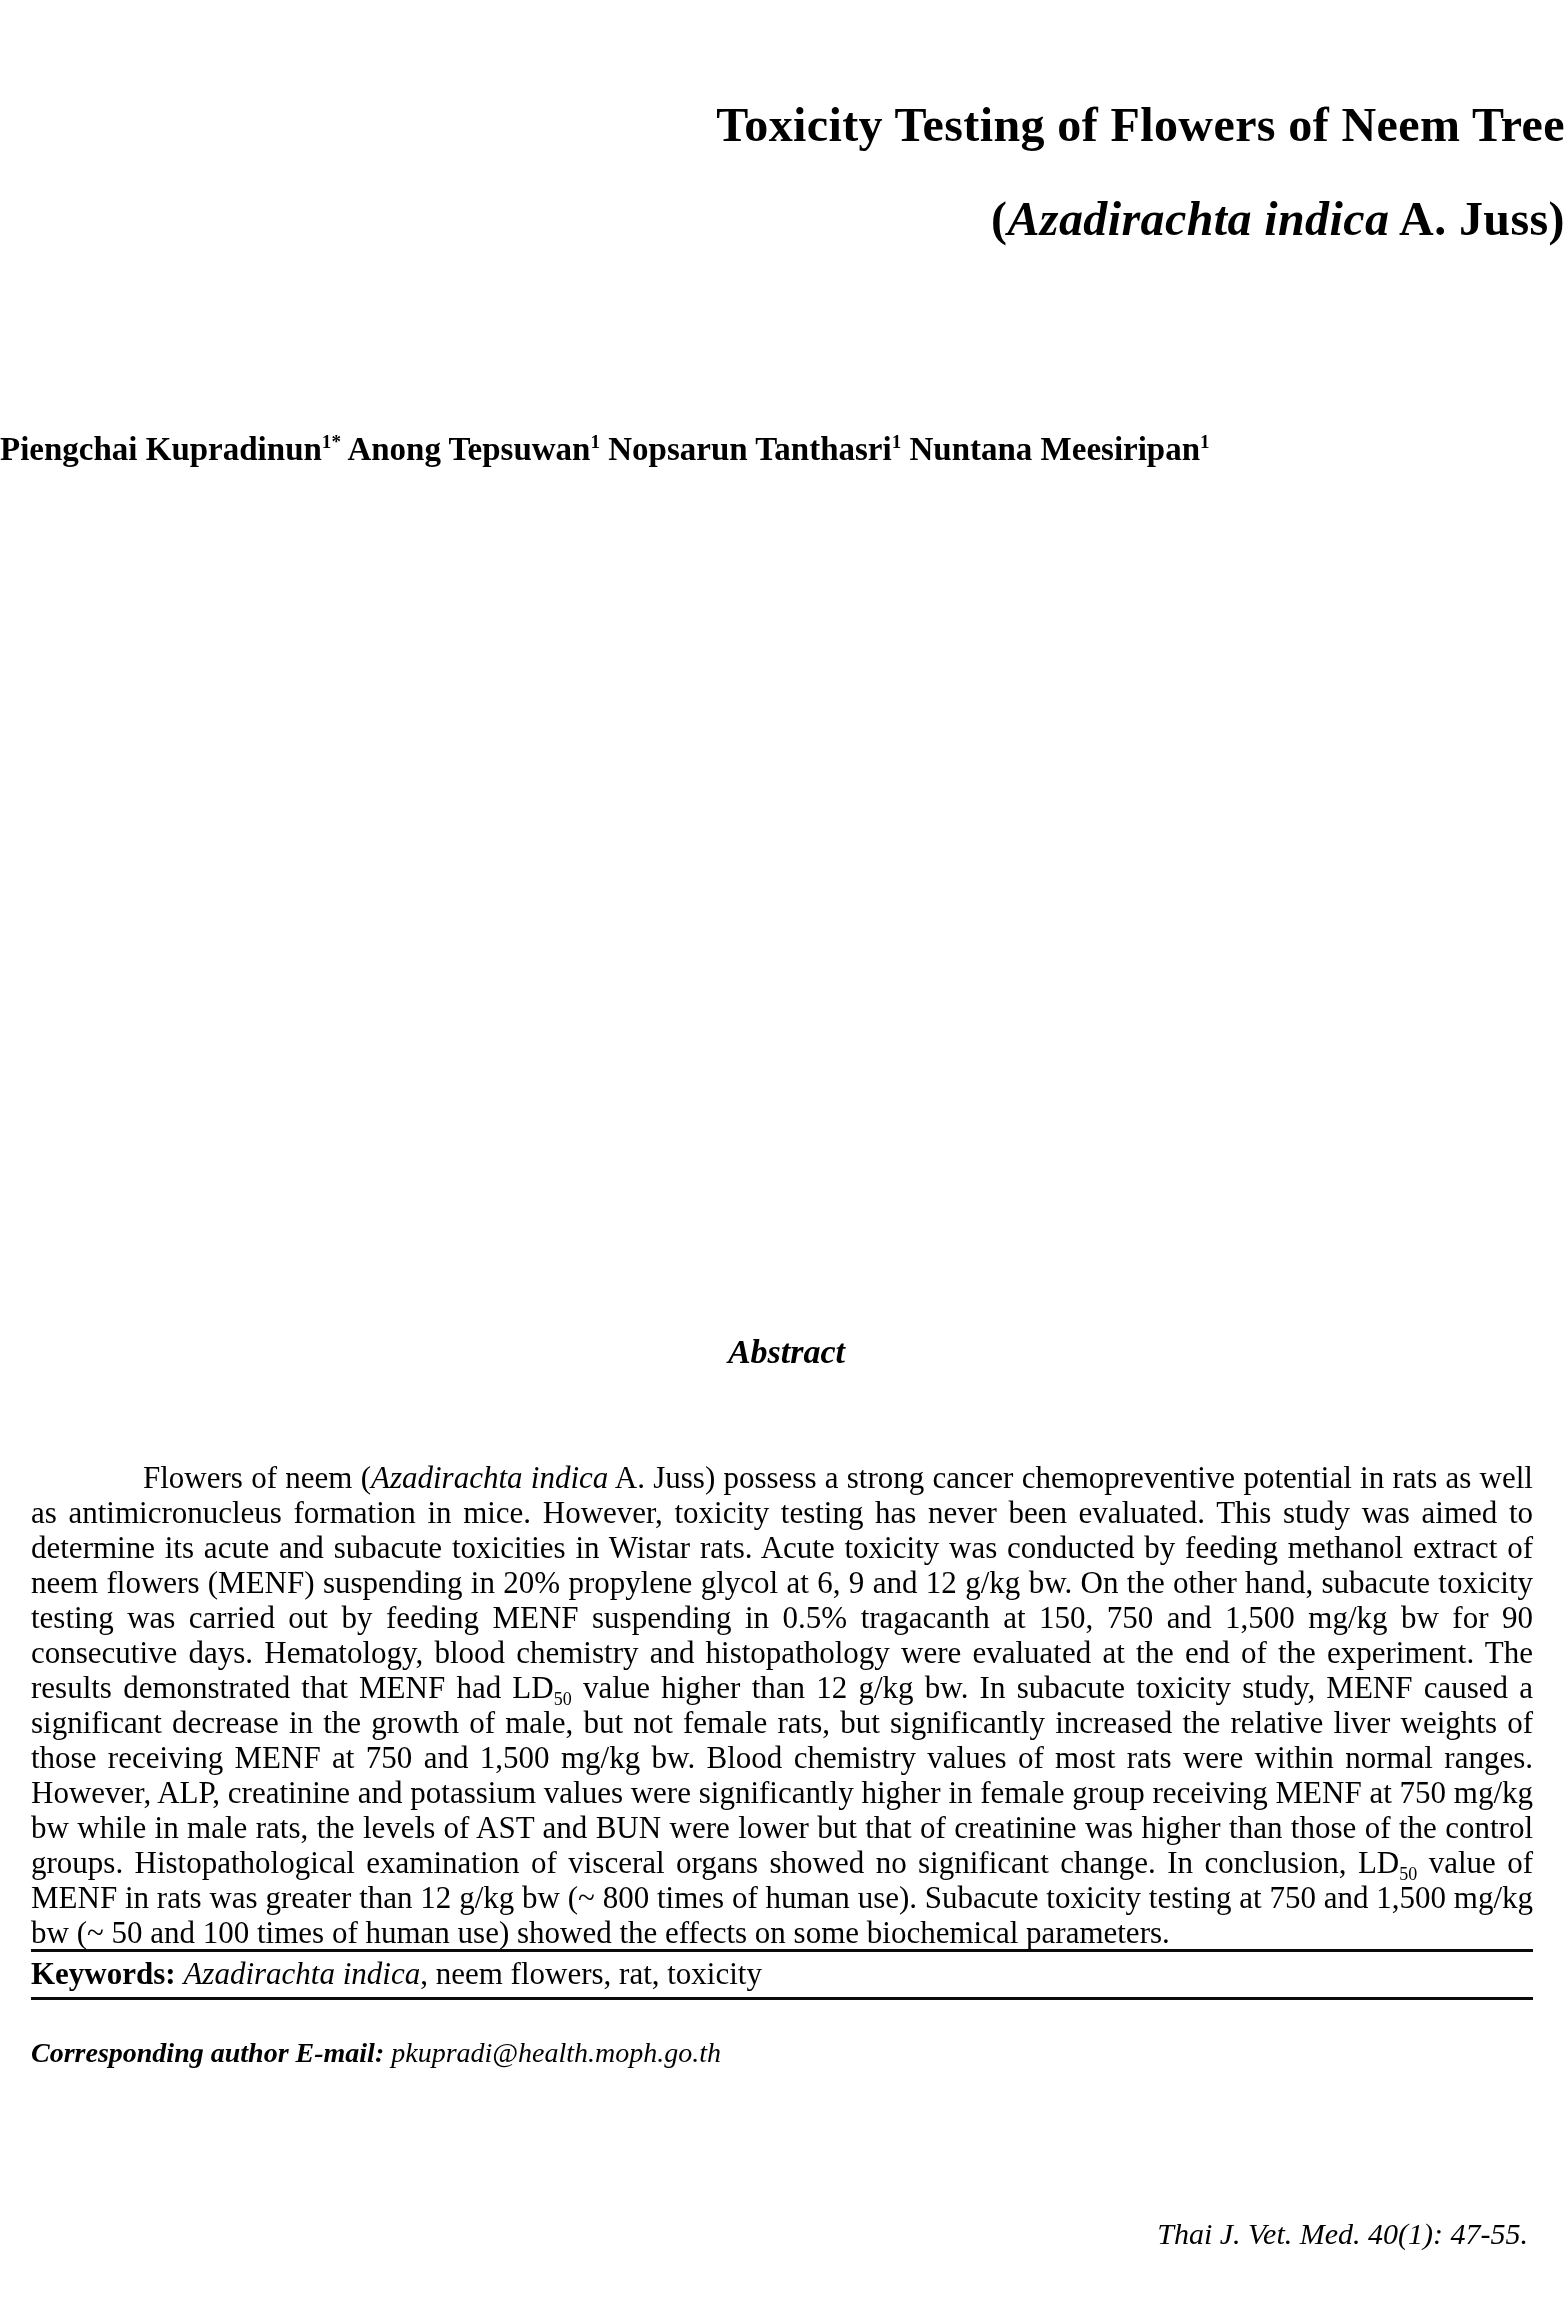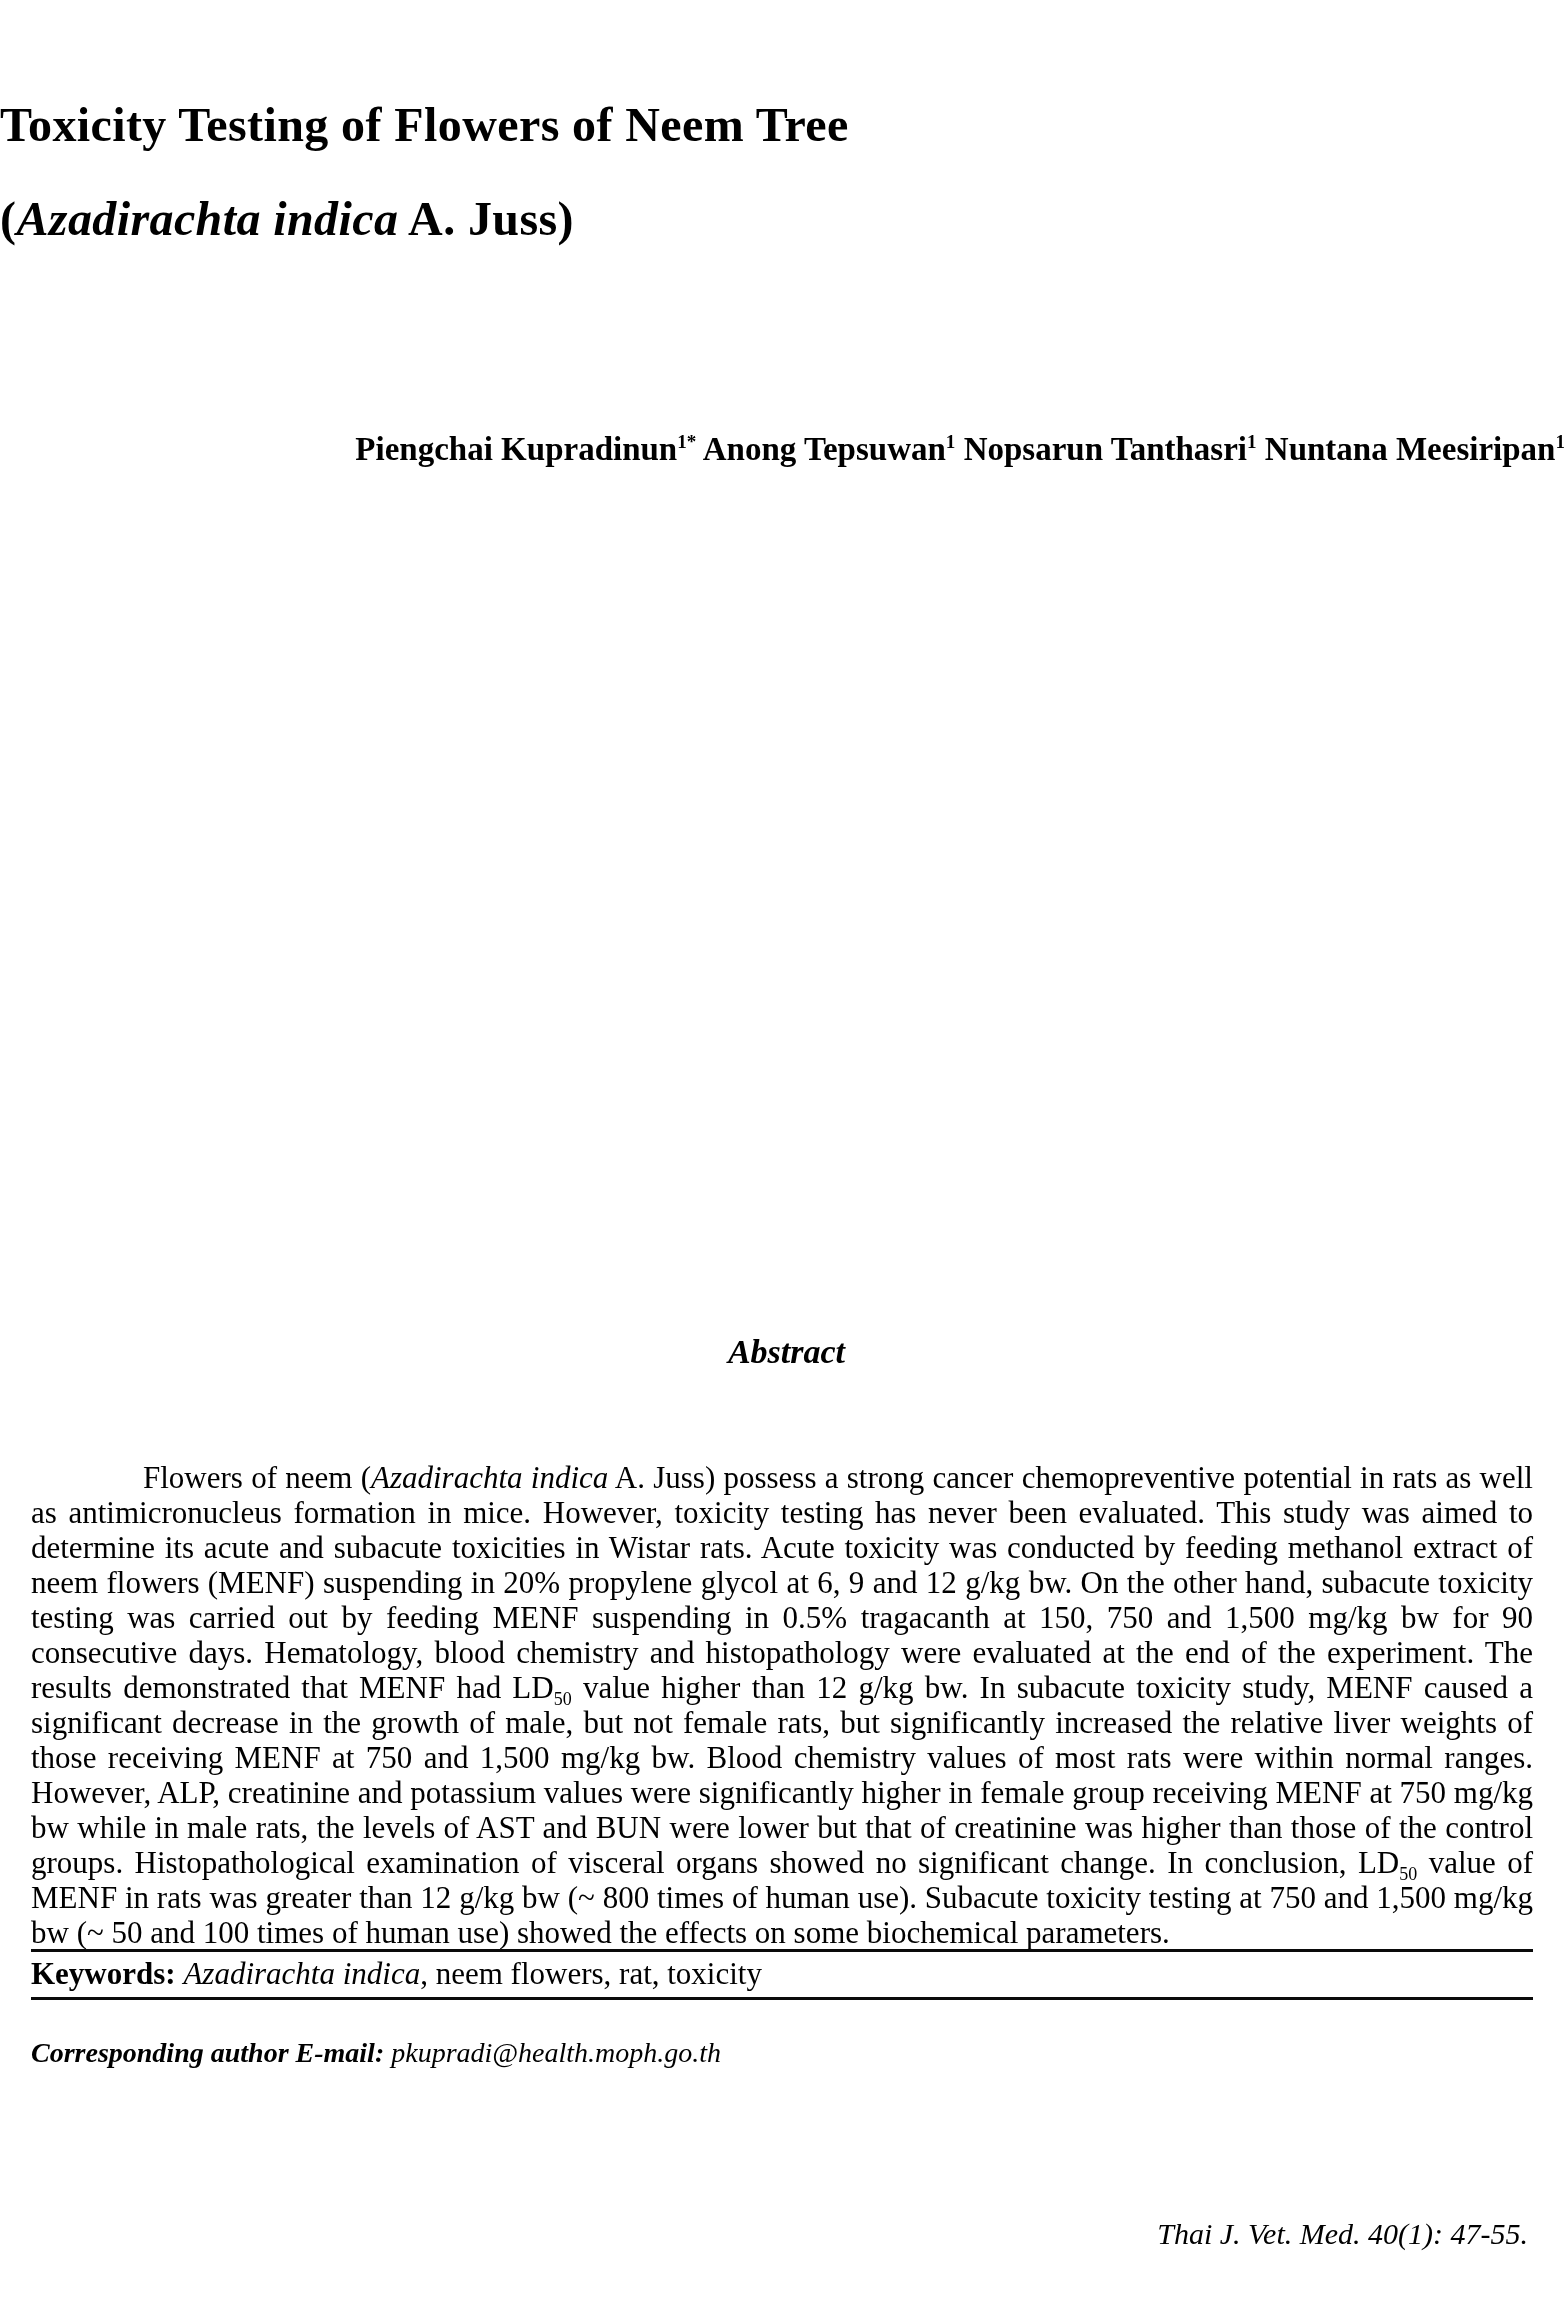--- a/index.html
+++ b/index.html
@@ -14,32 +14,32 @@
   .page {
     position: absolute;
     inset: 0;
     background: #ffffff;
   }
   .title-block {
     position: absolute;
     top: 78px;
     left: 0;
     right: 0;
-    text-align: left;
+    text-align: right;
     font-size: 48px;
     font-weight: bold;
     line-height: 94px;
     letter-spacing: 0.4px;
   }
   .authors-block {
     position: absolute;
     top: 415px;
     left: 0;
     right: 0;
-    text-align: right;
+    text-align: left;
     font-size: 33px;
     font-weight: bold;
     line-height: 69px;
   }
   .abstract-heading {
     position: absolute;
     top: 1332px;
     left: 8px;
     right: 0;
     text-align: center;

